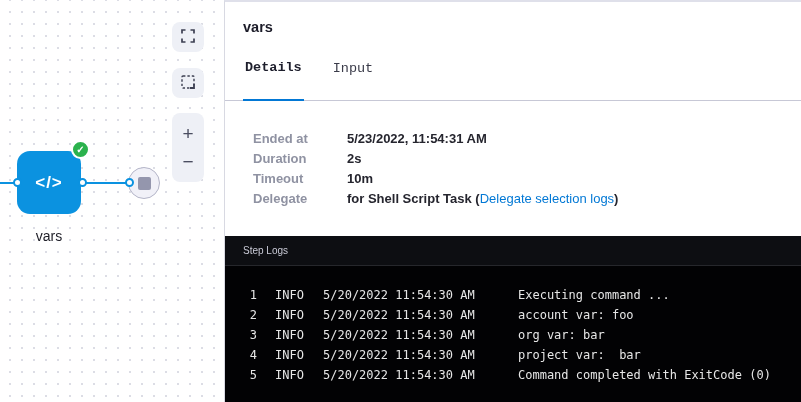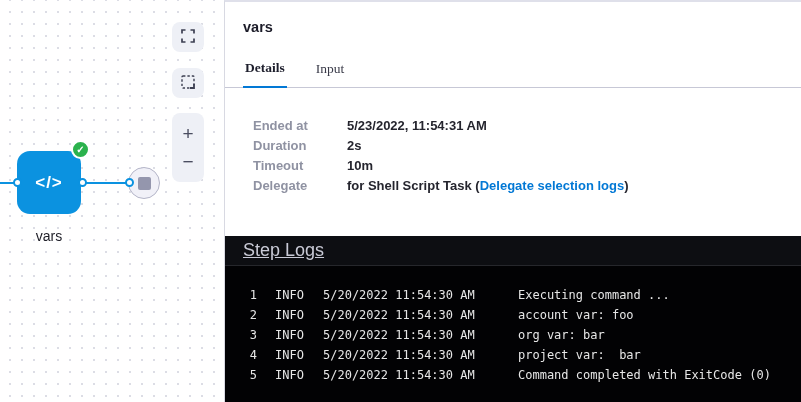--- a/index.html
+++ b/index.html
@@ -47,35 +47,35 @@
   .zoom-glyph { font-size:19px; line-height:1; color:#4a4d60; font-weight:400; }
 
   
   .panel { flex:1; display:flex; flex-direction:column; background:#fff;
     border-left:1px solid #d8d9e2; border-top:2px solid #dfe0ea; min-width:0; }
 
   .panel-title { padding:17px 18px 0 18px; font-size:14.5px; font-weight:700; color:#1b1b28; }
 
   .tabs { display:flex; gap:27px; padding:0 18px; margin-top:21px;
     border-bottom:1px solid #c7c8d6; }
-  .tab { font-size:13.5px; color:#3a3b49; padding:4px 2px 10px 2px;
+  .tab { font-size:13.5px; color:#3a3b49; padding:4px 2px 24px 2px;
     margin-bottom:-1px; cursor:pointer; background:none; border:none;
-    font-family:Liberation Serif, serif; }
+    font-family:Liberation Mono, monospace; }
   .tab.active { font-weight:700; color:#1d1e2c; border-bottom:2px solid #0278d5; }
 
   .details { flex:1; padding:30px 18px 0 28px; }
   .drow { display:flex; height:20px; font-size:13px; align-items:flex-start; }
   .dlabel { width:94px; flex:none; color:#8f92a2; font-weight:600; }
   .dvalue { color:#25252e; font-weight:700; white-space:nowrap; }
-  .dlink { color:#0278d5; font-weight:700; text-decoration:none; cursor:pointer; }
+  .dlink { color:#0278d5; font-weight:400; text-decoration:none; cursor:pointer; }
 
   
   .logs { height:166px; flex:none; background:#020204; display:flex; flex-direction:column; }
   .logs-header { height:30px; flex:none; background:#0d0e12; border-bottom:1px solid #26272c;
-    display:flex; align-items:center; padding-left:18px; font-size:18px; color:#c9cad6;text-decoration:underline; }
+    display:flex; align-items:center; padding-left:18px; font-size:10px; color:#c9cad6; }
   .logs-body { flex:1; padding-top:22px; font-family:"DejaVu Sans Mono", monospace;
     font-size:12px; color:#e6e6e6; overflow:hidden; }
   .logline { display:flex; height:20px; padding-left:18px; white-space:pre; }
   .ln-num { width:14px; text-align:right; flex:none; }
   .ln-level { width:36px; margin-left:18px; flex:none; }
   .ln-time { width:150px; margin-left:12px; flex:none; }
   .ln-msg { margin-left:45px; }
 </style>
 </head>
 <body>

